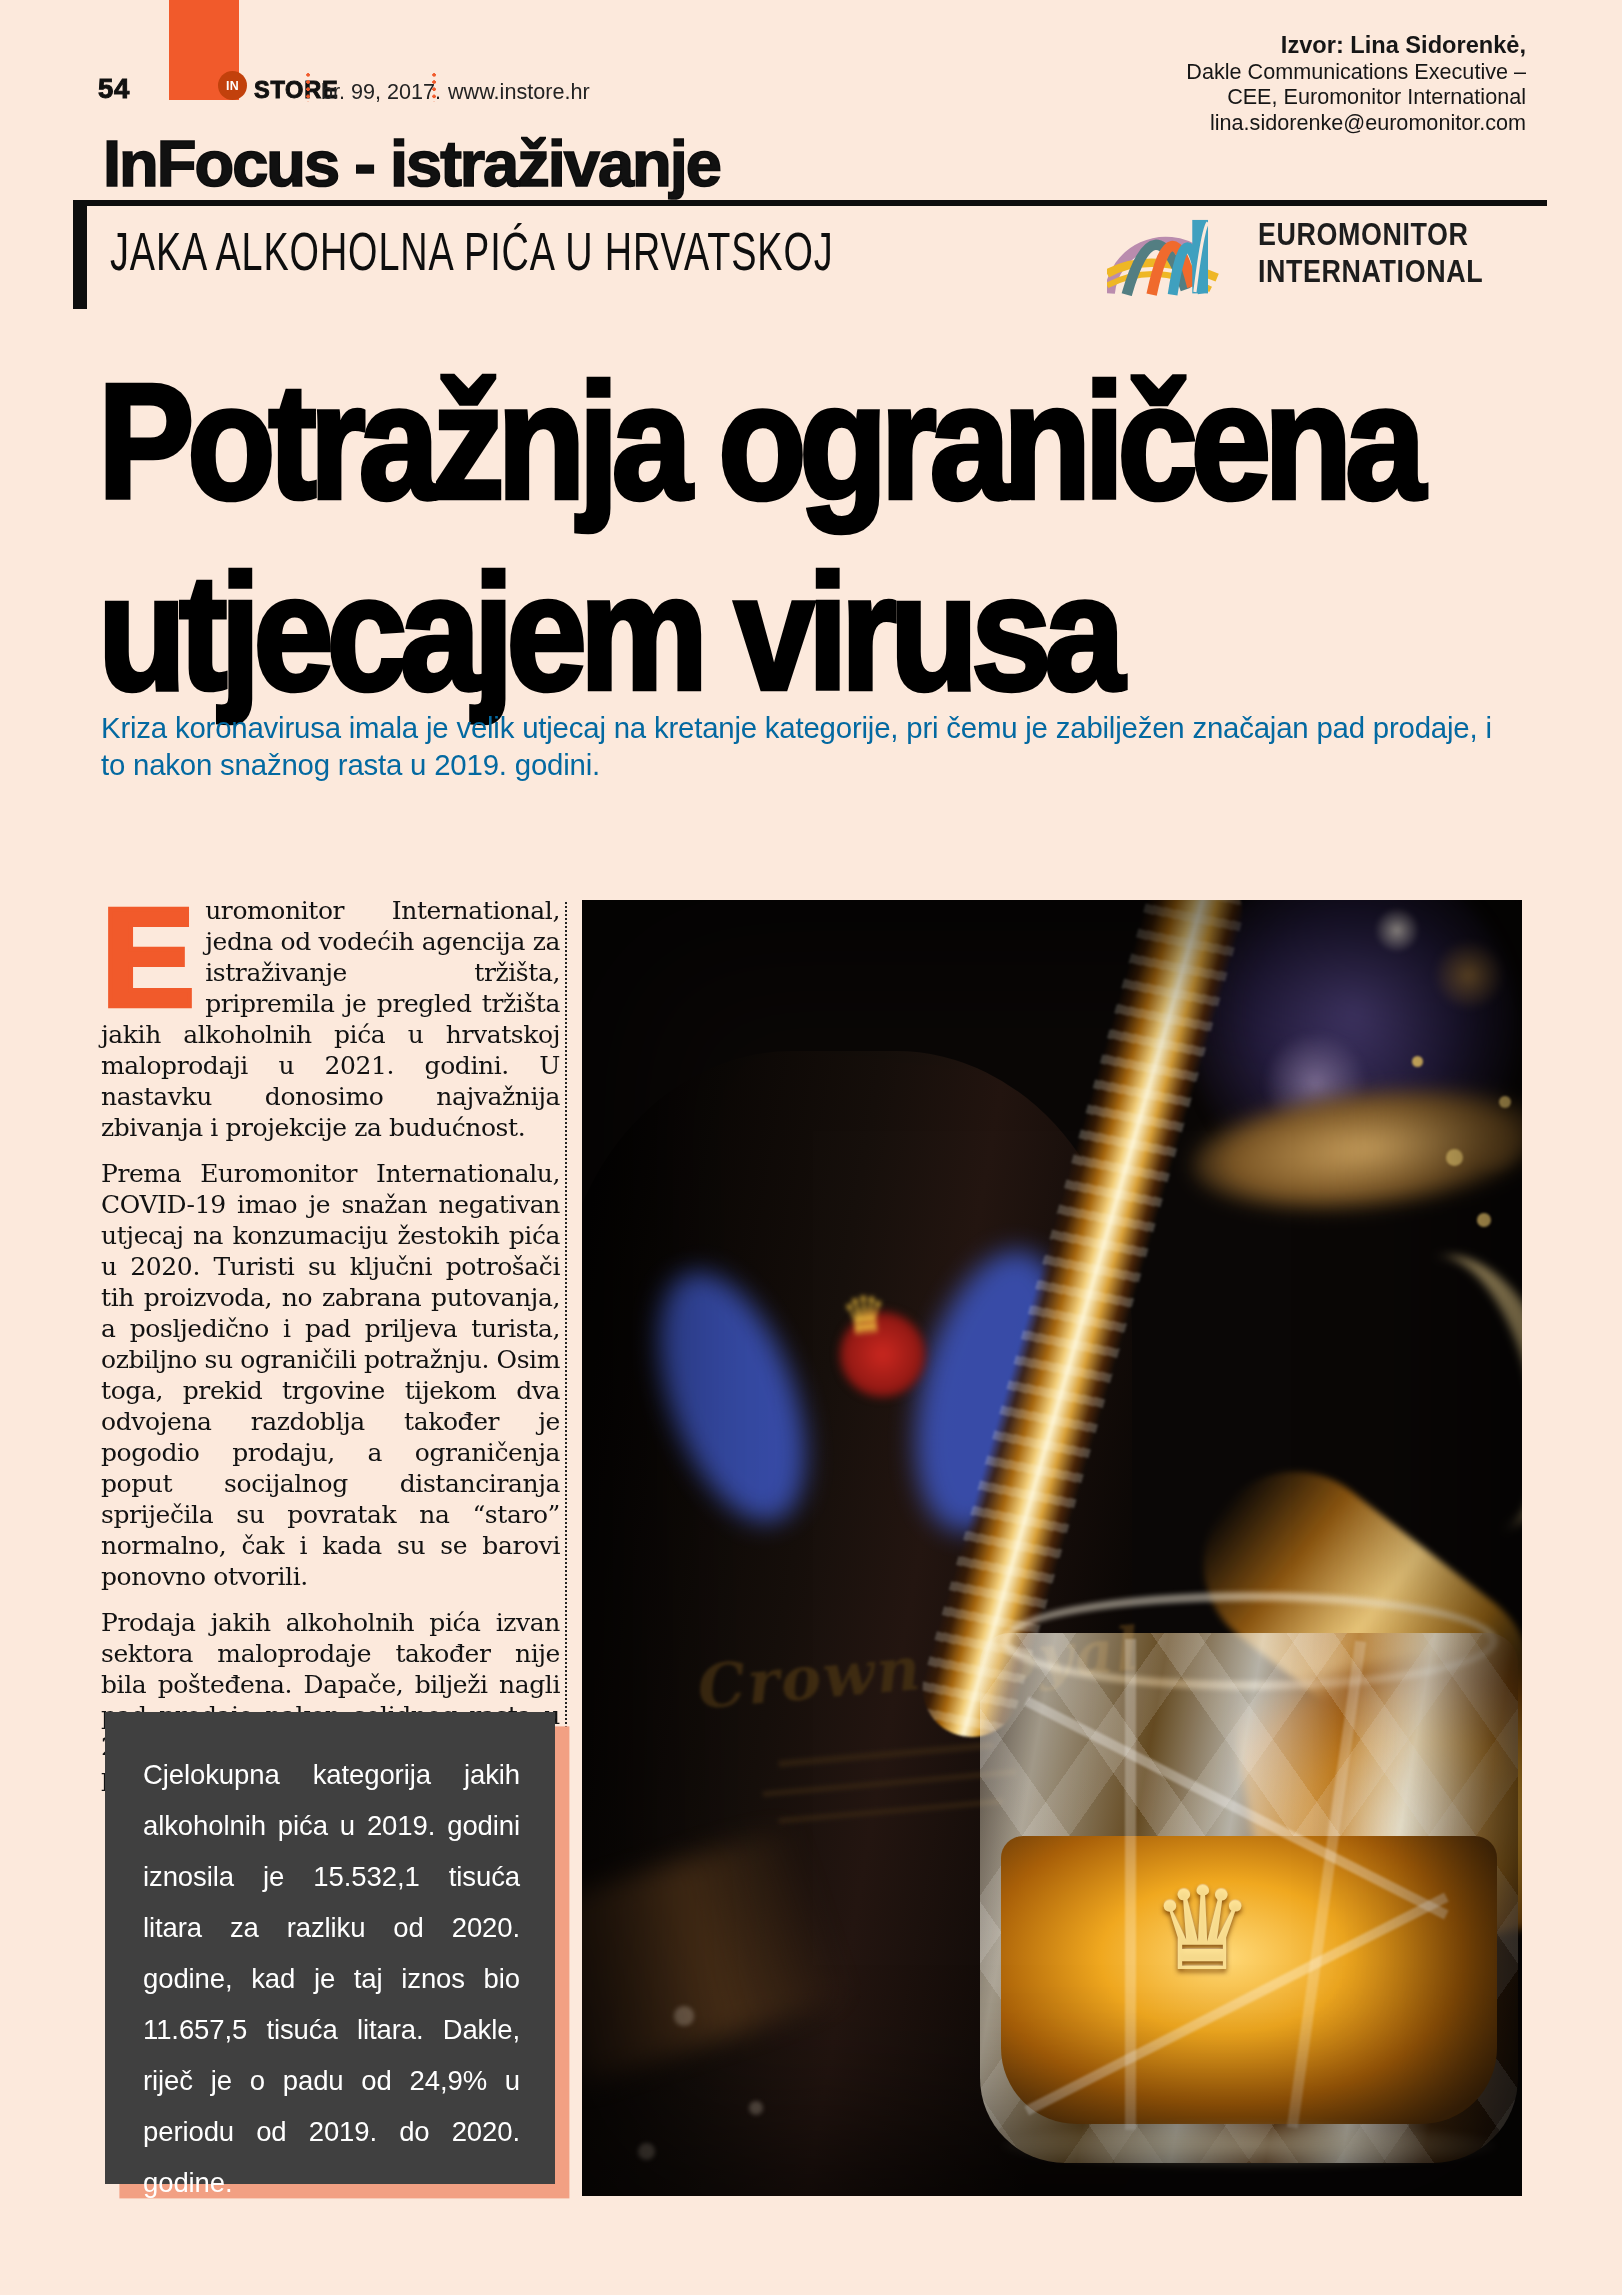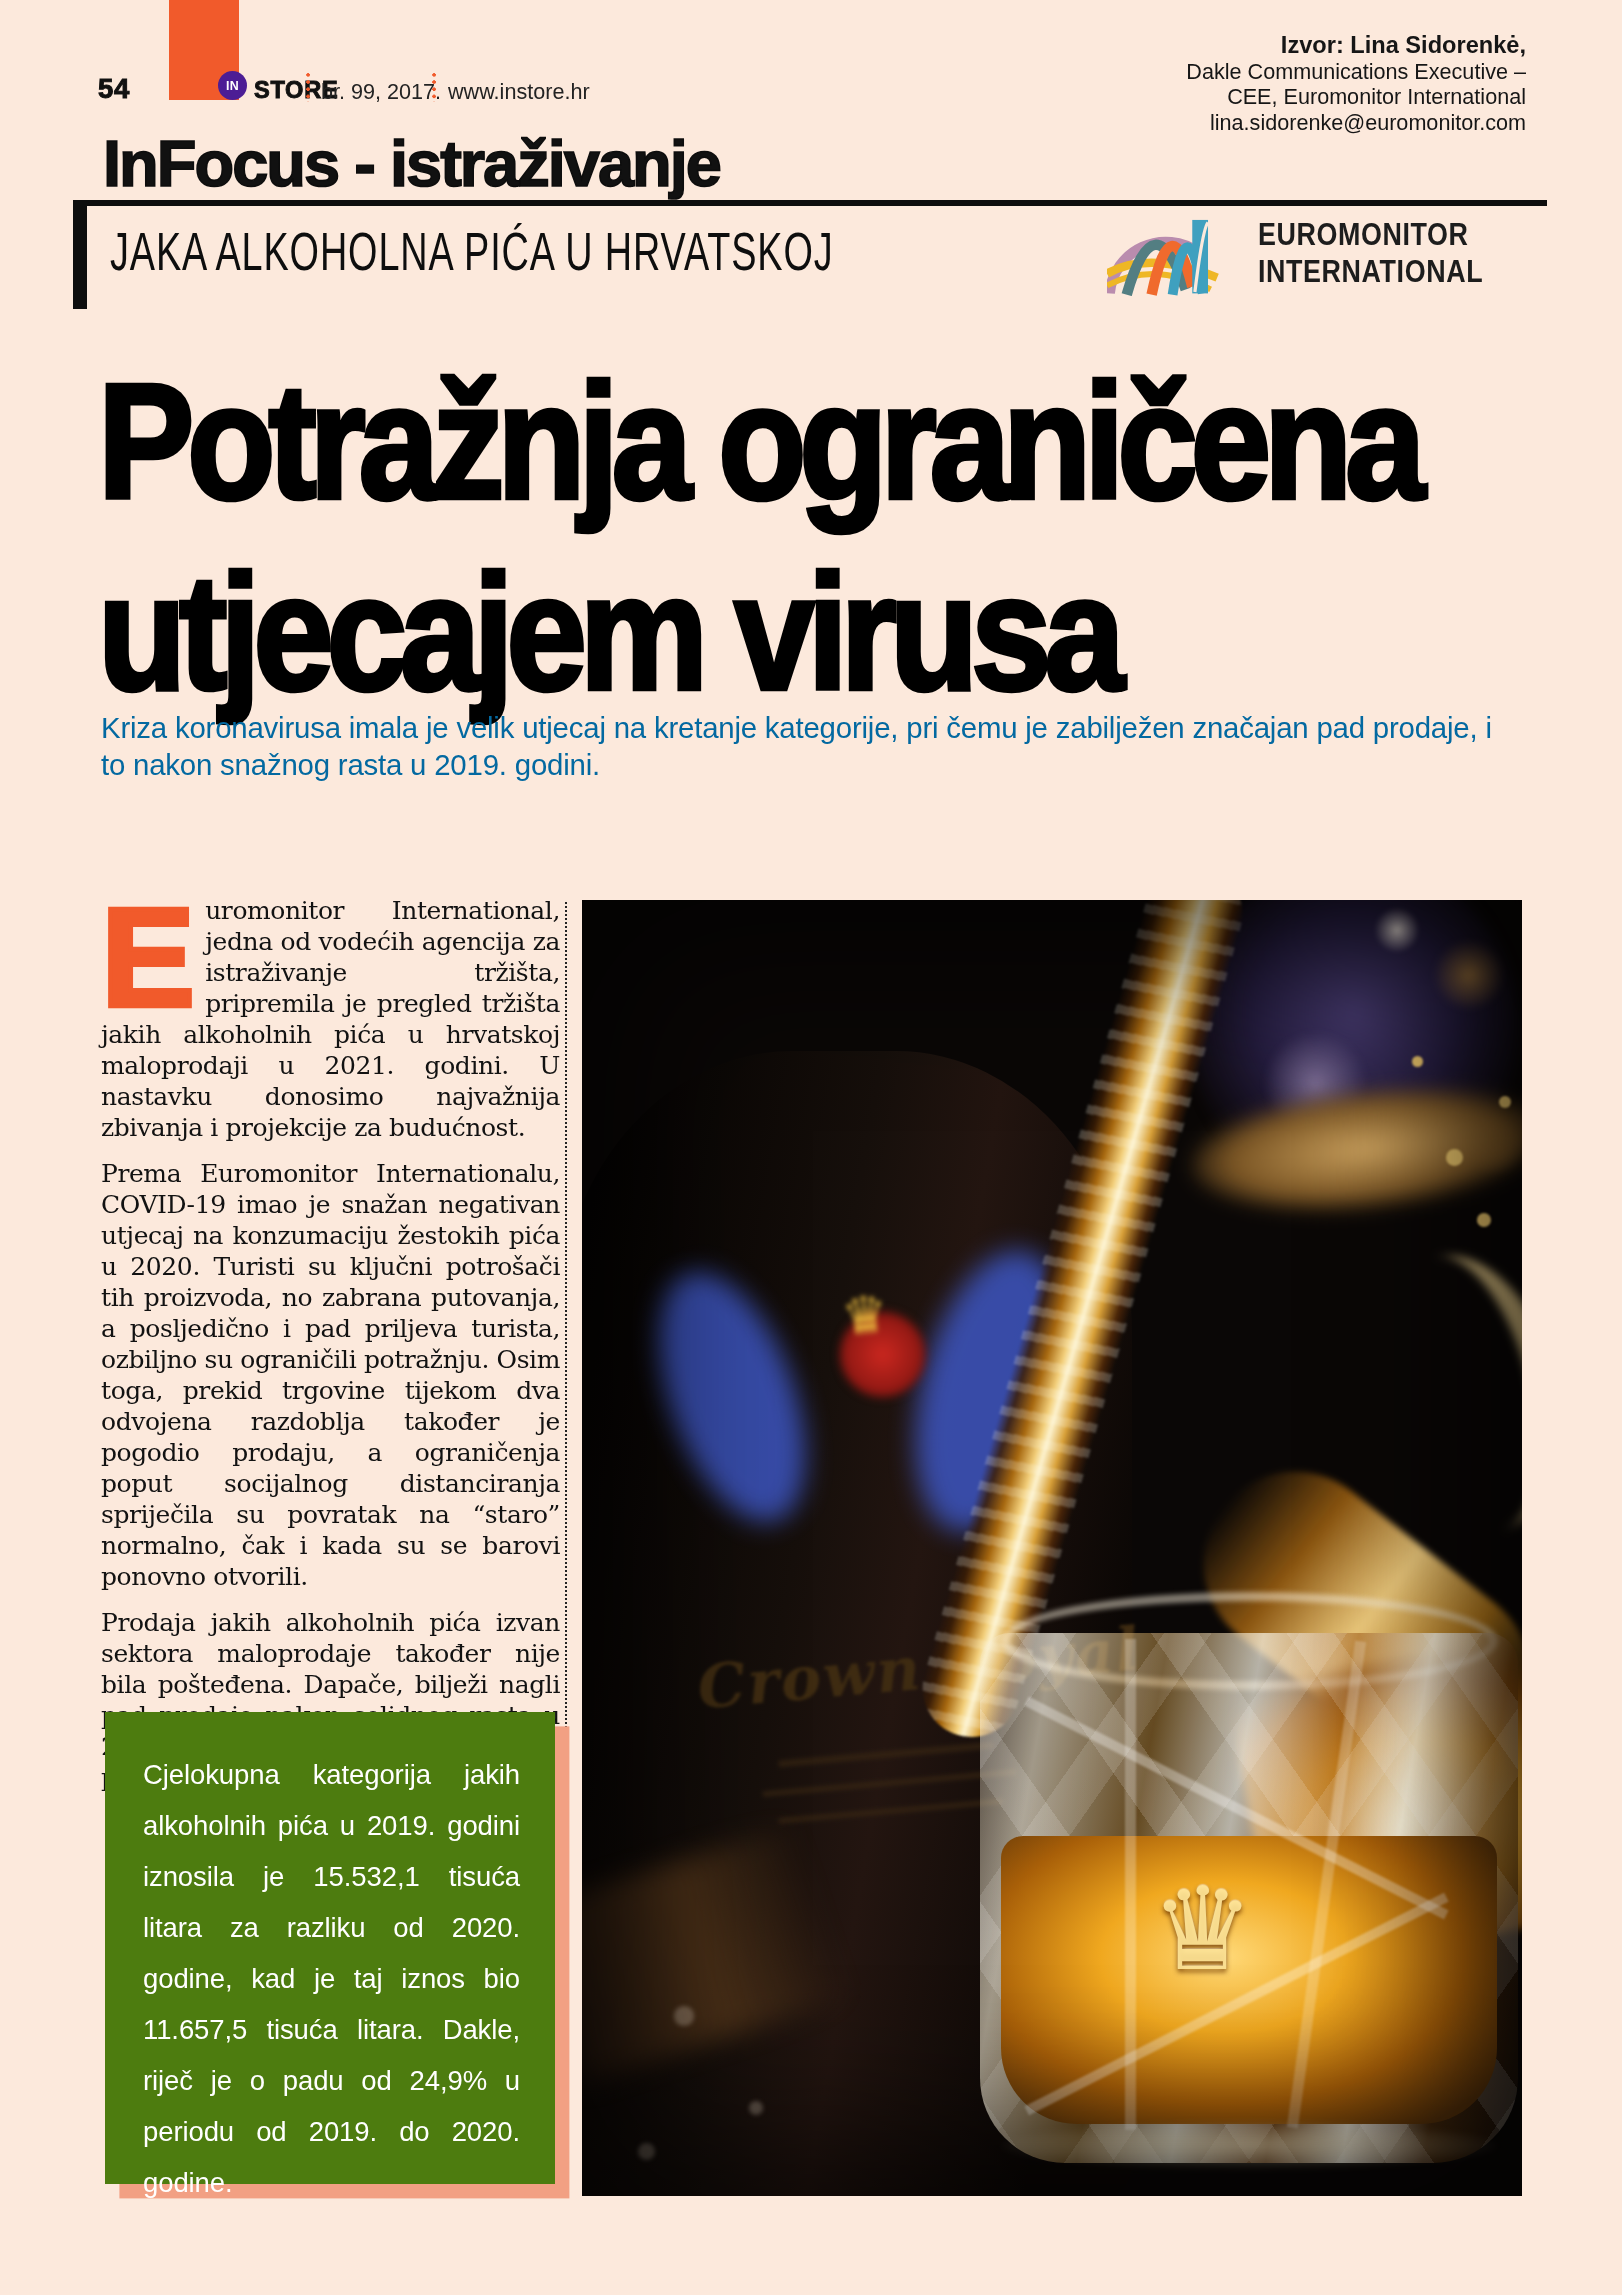--- a/index.html
+++ b/index.html
@@ -9,21 +9,21 @@
     background:#fce9dc;
     font-family:"Liberation Sans", sans-serif;
     color:#111;
     overflow:hidden;
   }
   .abs { position:absolute; }
 
   
   .page-num { left:98px; top:73px; font-size:27.5px; font-weight:700; -webkit-text-stroke:1px #111; letter-spacing:0.7px; }
   .orange-tab { left:169px; top:0; width:70px; height:100px; background:#f15a2b; }
-  .in-circle { left:218px; top:71px; width:29px; height:29px; border-radius:50%; background:#4c1d95; color:#fff;
+  .in-circle { left:218px; top:71px; width:29px; height:29px; border-radius:50%; background:#c2410c; color:#fff;
                display:flex; align-items:center; justify-content:center; font-size:12.4px; font-weight:700; letter-spacing:0.3px; }
   .store-word { left:254px; top:77px; font-size:23.6px; font-weight:700; -webkit-text-stroke:0.9px #111; letter-spacing:0.7px; }
   .dotsep { width:3.9px; height:29px; top:73px;
             background-image:radial-gradient(circle at 2px 2px, #f15a2b 1.6px, rgba(0,0,0,0) 1.9px);
             background-size:3.9px 7.2px; background-repeat:repeat-y; }
   .sep1 { left:306px; } .sep2 { left:432px; }
   .issue-txt { left:321px; top:79px; font-size:21.6px; color:#232323; }
   .site-txt { left:448px; top:79px; font-size:21.6px; color:#232323; }
 
   .source-block { right:97px; top:33px; text-align:right; line-height:25.5px; color:#161616; }
@@ -52,21 +52,21 @@
   
   .article { left:101px; top:895px; width:459px; font-family:"DejaVu Serif", serif;
              font-size:25px; line-height:31px; text-align:justify; color:#121212; letter-spacing:-0.4px; }
   .article p + p { margin-top:15px; }
   .dropcap { float:left; font-family:"Liberation Sans", sans-serif; font-weight:700; color:#f15a2b;
              -webkit-text-stroke:4.6px #f15a2b; font-size:141px; line-height:110px; padding-top:6.5px; margin:0 10.5px 3.9px 0; }
 
   .dotted-divider { left:565px; top:902px; height:1290px; width:0; border-left:2.6px dotted #222; }
 
   
-  .callout { left:105px; top:1712px; width:450px; height:472px; background:#4d7c0f;
+  .callout { left:105px; top:1712px; width:450px; height:472px; background:#404040;
              box-shadow:14.4px 14.4px 0 0 #f2a083; color:#fff; padding:37px 35px 17px 38px;
              font-size:27.5px; line-height:51px; text-align:justify; letter-spacing:-0.1px; }
 
   
   .photo { left:582px; top:900px; width:940px; height:1296px; background:#0a0706; overflow:hidden; }
   .photo .abs { position:absolute; }
   .blob { border-radius:50%; }
   .vignette { left:0; top:0; right:0; bottom:0; box-shadow:inset 0 0 144px 59px rgba(0,0,0,.62); }
 
   .bokeh-cap   { left:609px;  top:-46px;  width:327px; height:353px; background:radial-gradient(circle at 50% 45%, #463a6e 0%, #241c3e 40%, rgba(10,7,6,0) 72%); filter:blur(6.5px); }

